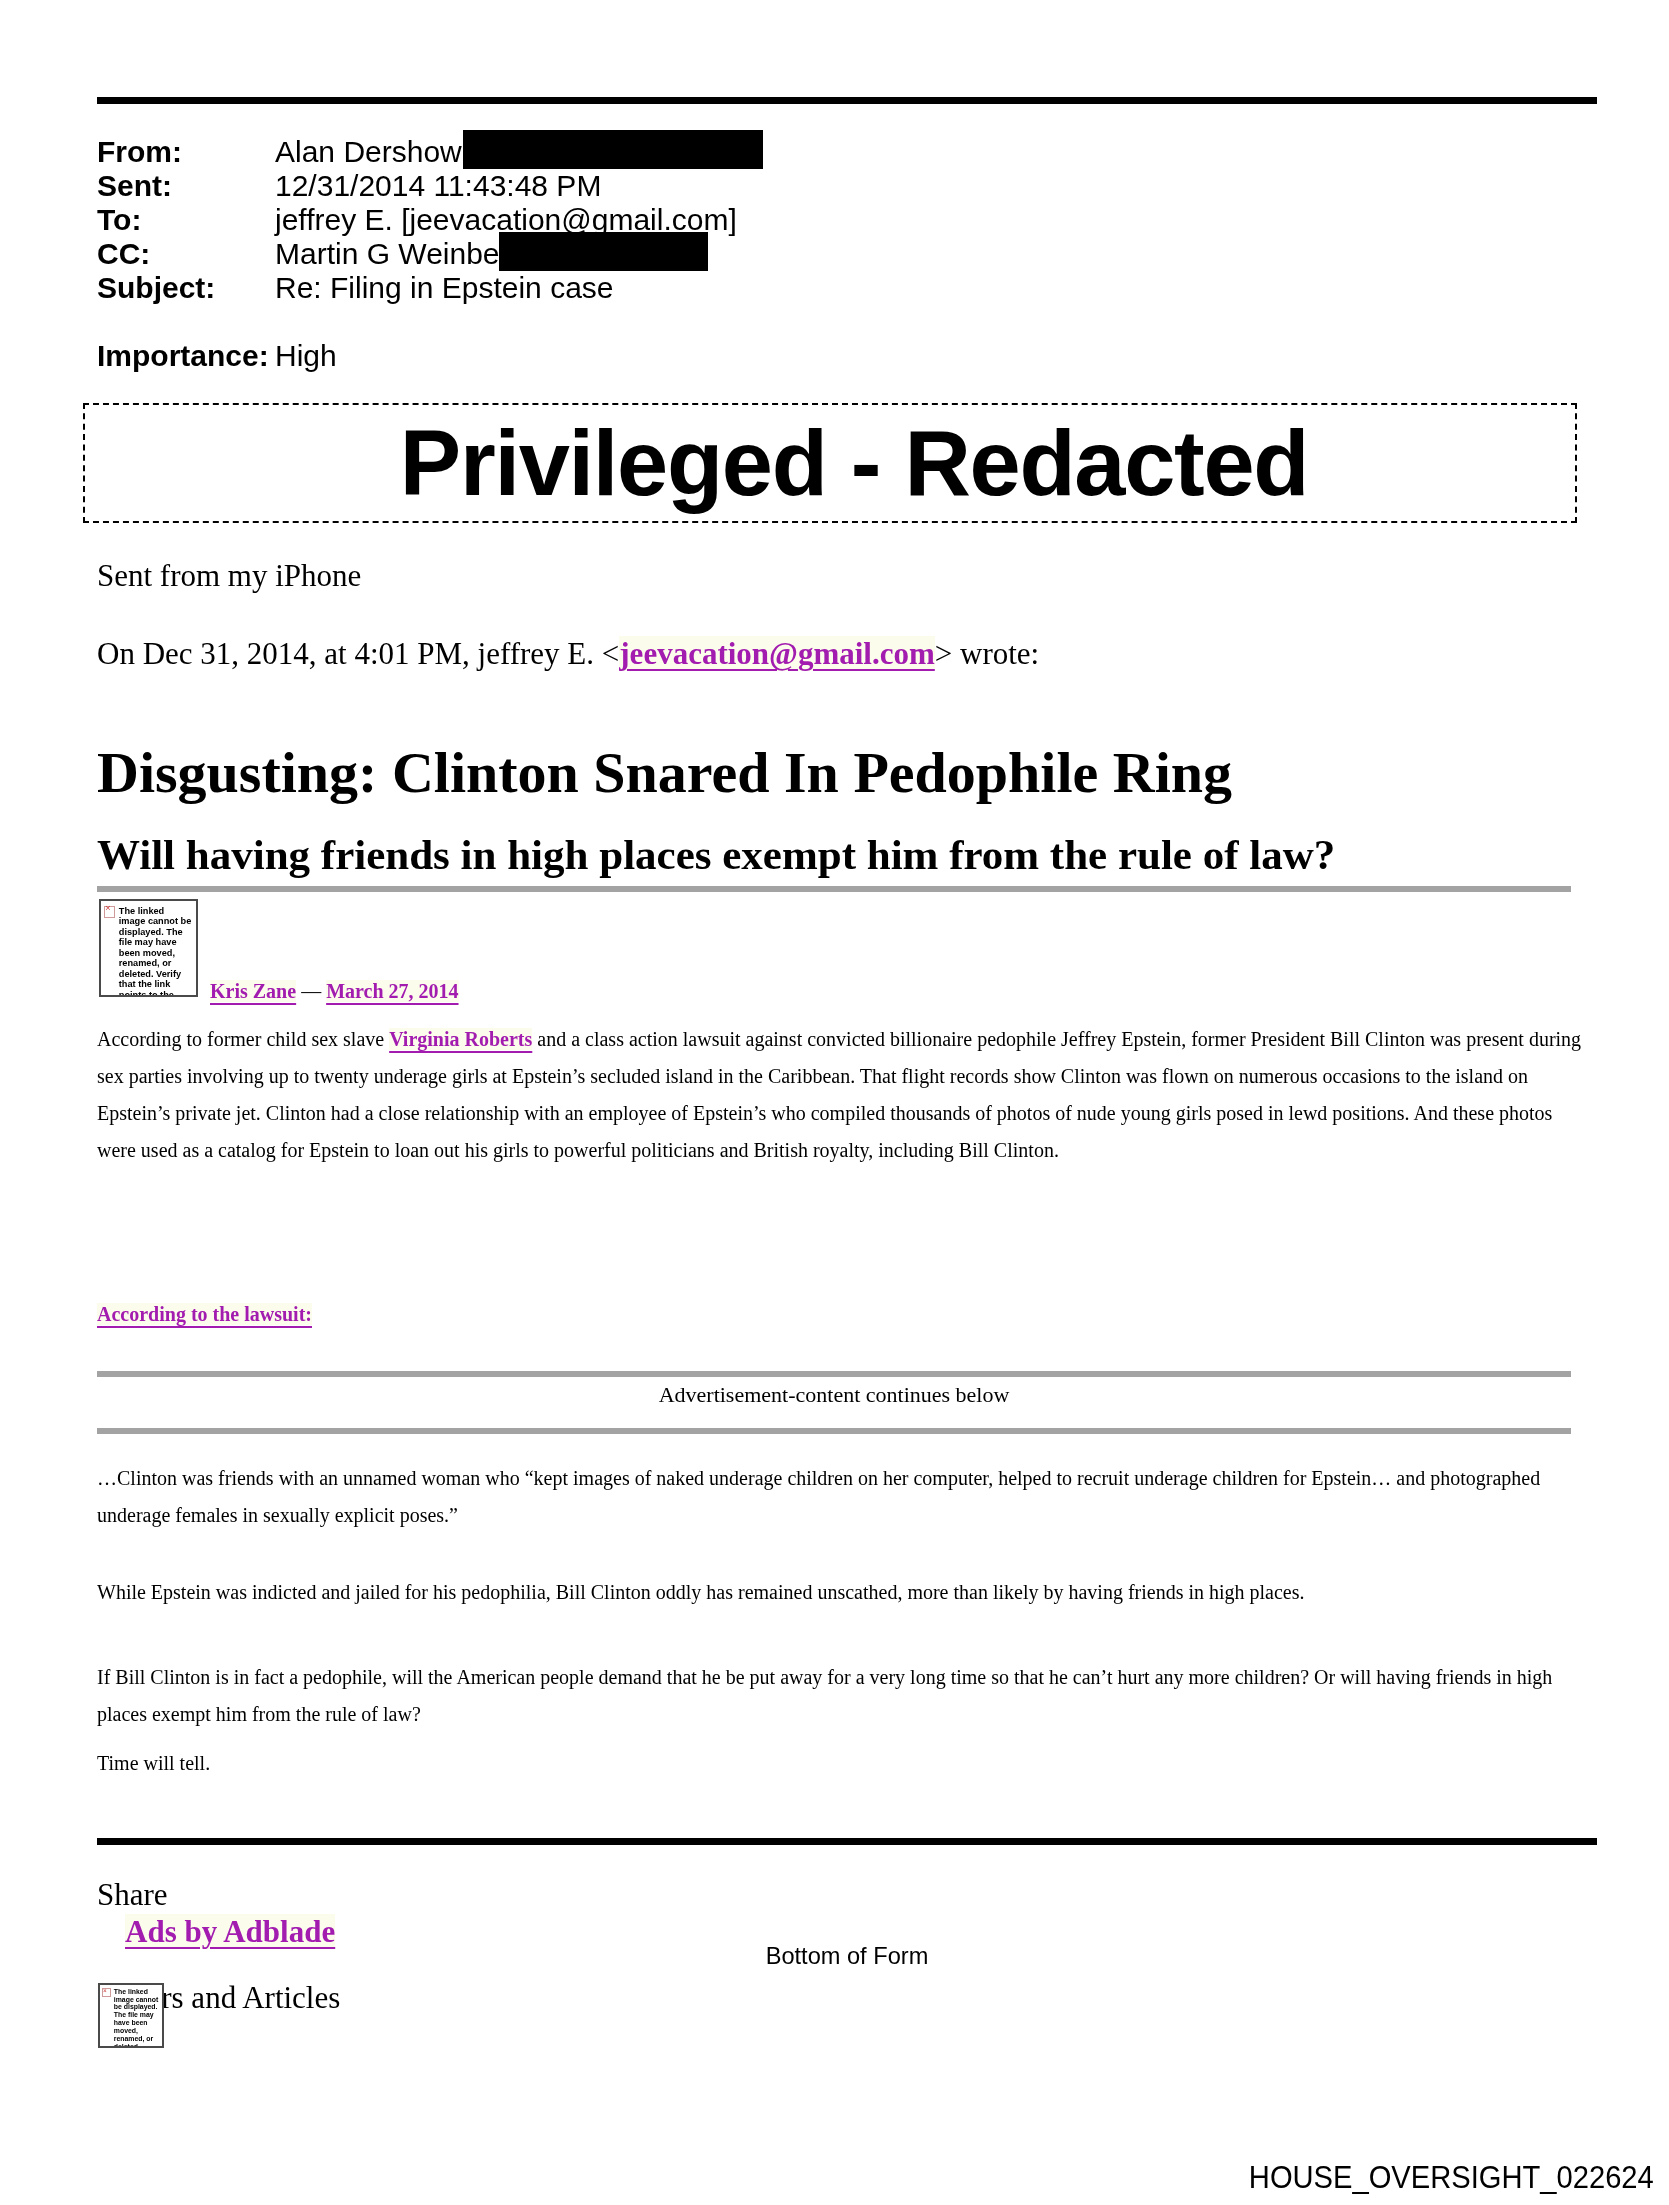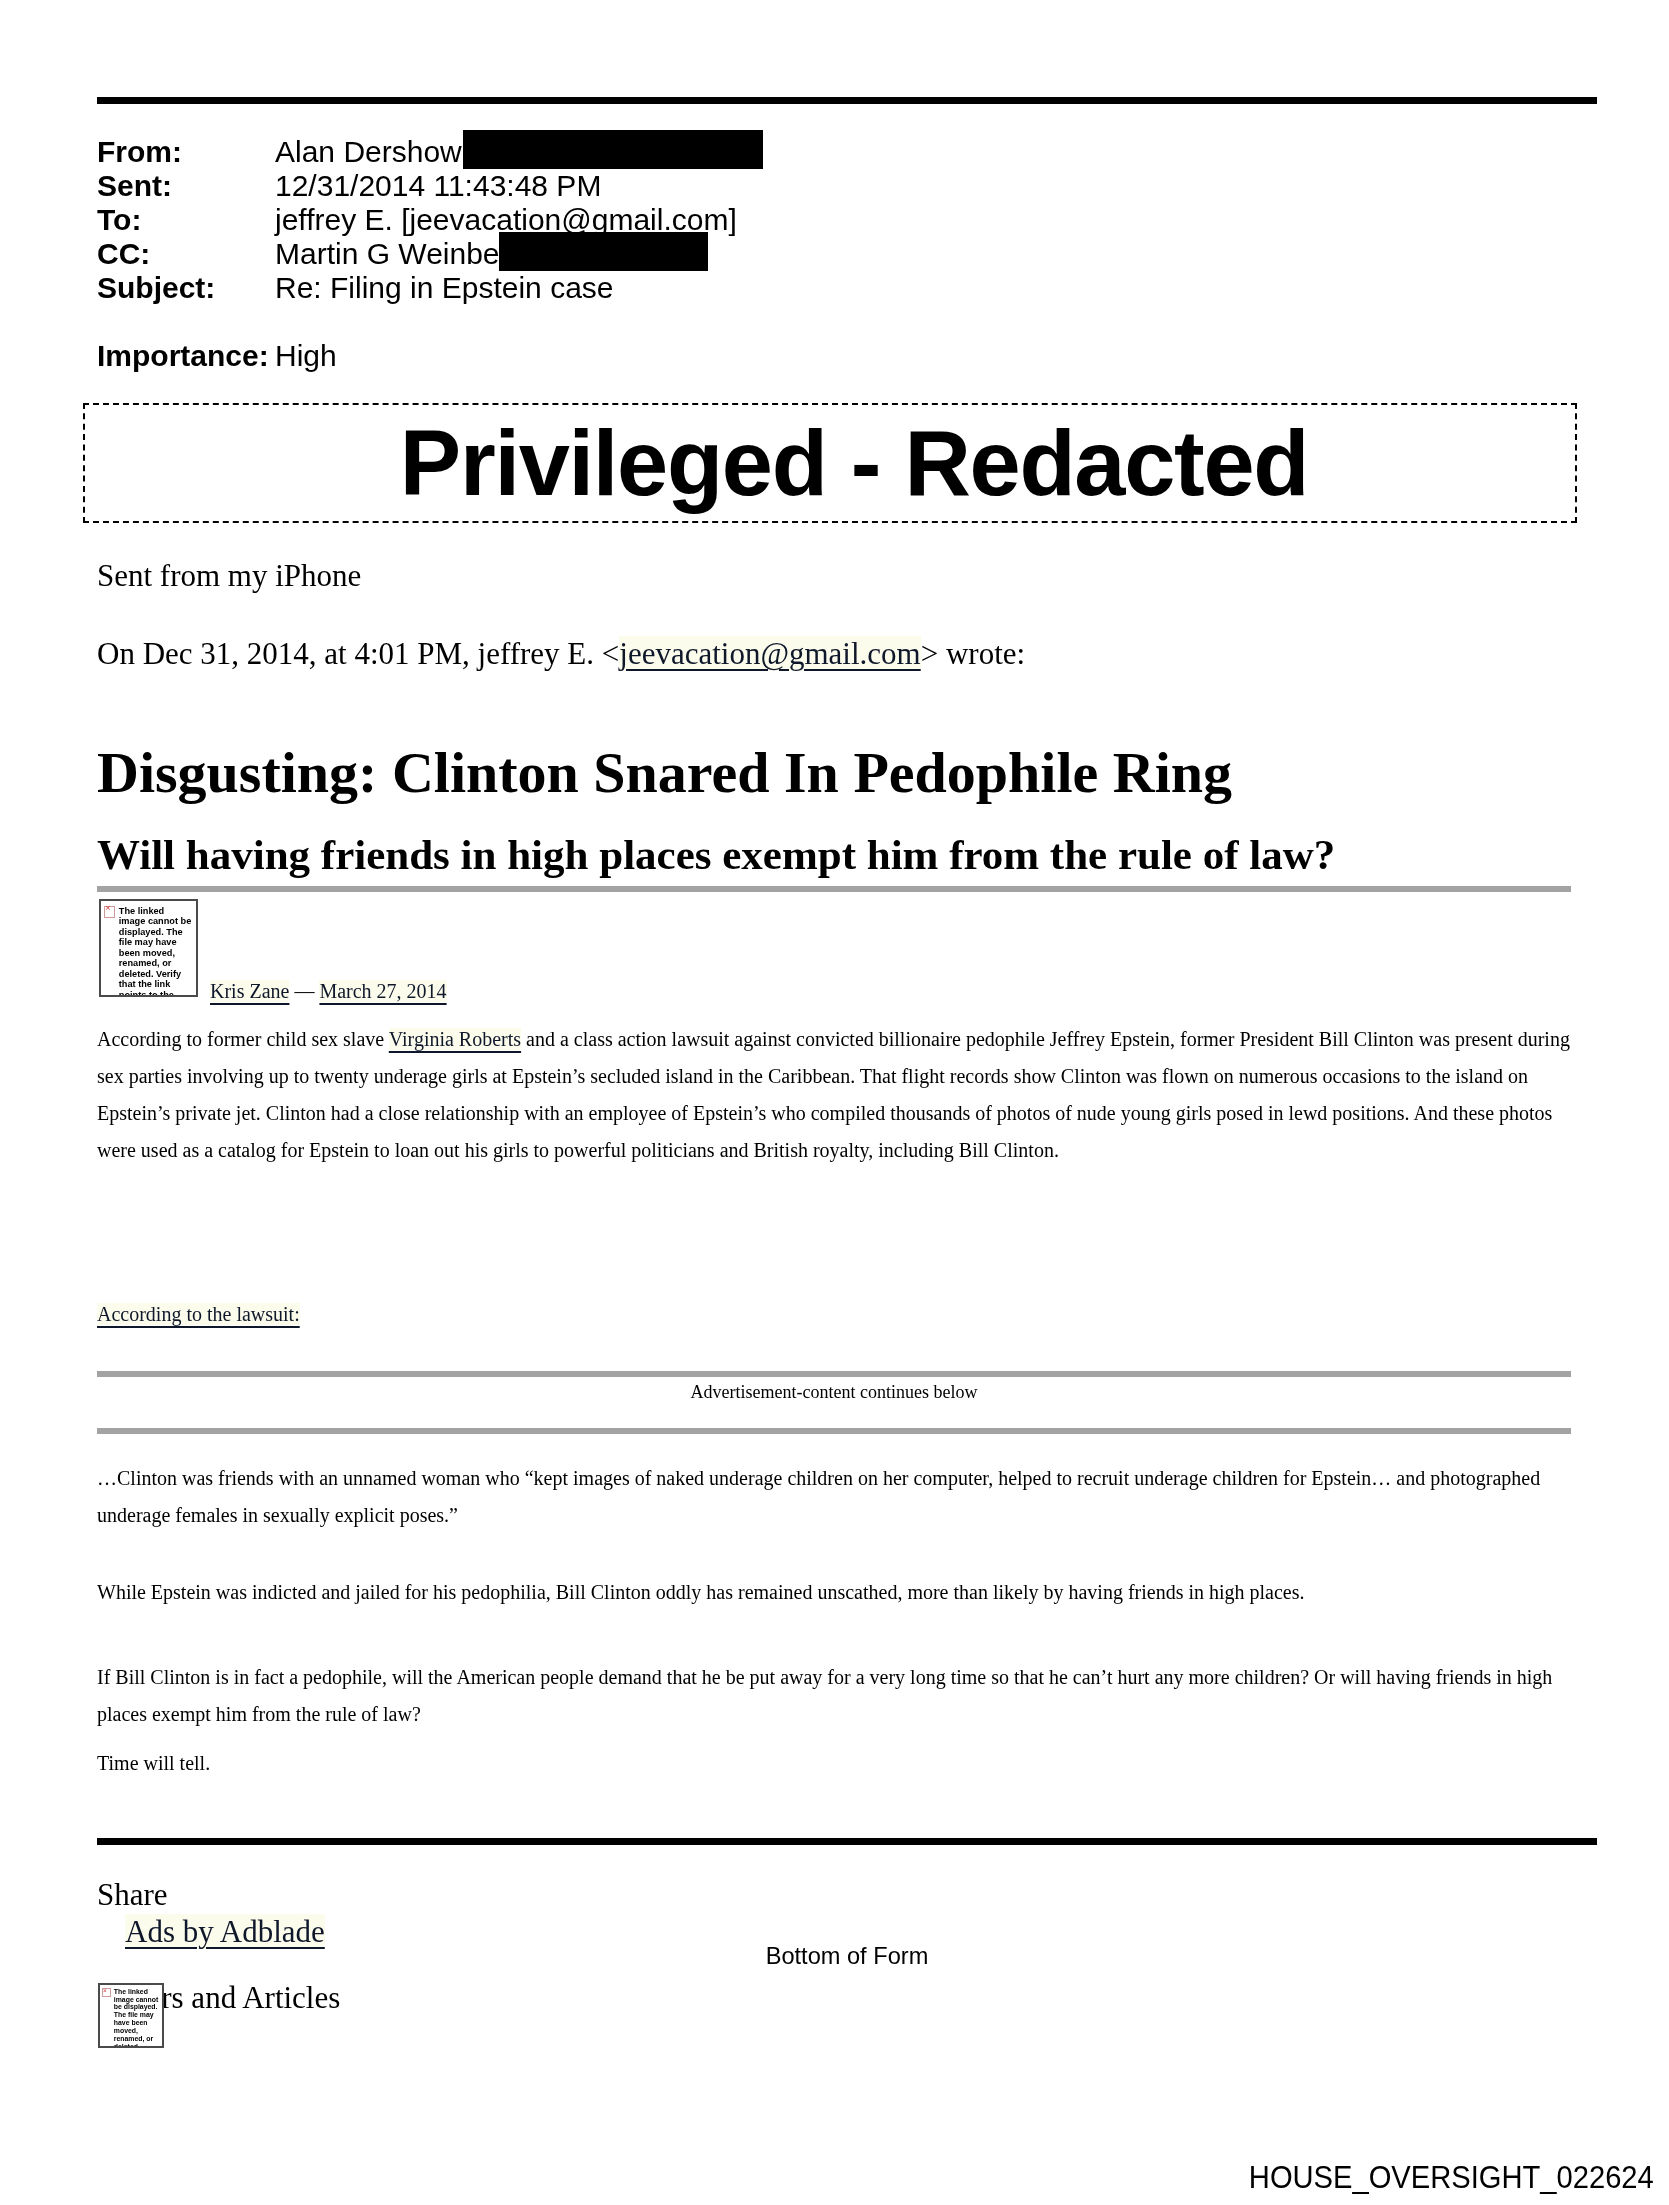--- a/index.html
+++ b/index.html
@@ -47,26 +47,27 @@
     font-weight: bold; font-size: 92px; letter-spacing: -1.3px;
     white-space: nowrap;
     margin-left: 48px;
   }
 
   .serif-line { position: absolute; left: 97px; font-size: 31px; line-height: 1.15; white-space: nowrap; }
   .sent-iphone { top: 558px; }
   .quote-line  { top: 636px; }
 
   a, .link {
-    color: #0f172a;
+    color: #a21caf;
     text-decoration: underline;
     text-decoration-thickness: 2px;
     text-underline-offset: 4.6px;
     background: #fcfcec;
     cursor: pointer;
+    font-weight: bold;
   }
 
   .headline {
     position: absolute; left: 97px; top: 702px;
     font-size: 58px; font-weight: bold; white-space: nowrap; line-height: 1.1;
   }
   .subhead {
     position: absolute; left: 97px; top: 795px;
     font-size: 43px; font-weight: bold; white-space: nowrap; line-height: 1.1;
   }
@@ -100,21 +101,21 @@
   .byline-text { font-size: 20px; line-height: 1.0; white-space: nowrap; position: relative; top: 3.9px; margin-left: 12px; }
 
   .body-para {
     position: absolute; left: 97px; width: 1499px;
     font-size: 20px; line-height: 37px;
   }
   .para-1 { top: 1021px; }
   .lawsuit-link-line { top: 1296px; }
   .ad-notice {
     position: absolute; left: 97px; top: 1382px; width: 1474px;
-    text-align: center; font-size: 18px; line-height: 1.2;
+    text-align: center; font-size: 22px; line-height: 1.2;
   }
   .para-2 { top: 1460px; }
   .para-3 { top: 1574px; }
   .para-4 { top: 1659px; }
   .closing { top: 1745px; }
 
   .form-marker {
     position: absolute; left: 97px; width: 1500px; text-align: center;
     font-family: "Liberation Sans", sans-serif; font-size: 23.6px; line-height: 1.1;
   }

